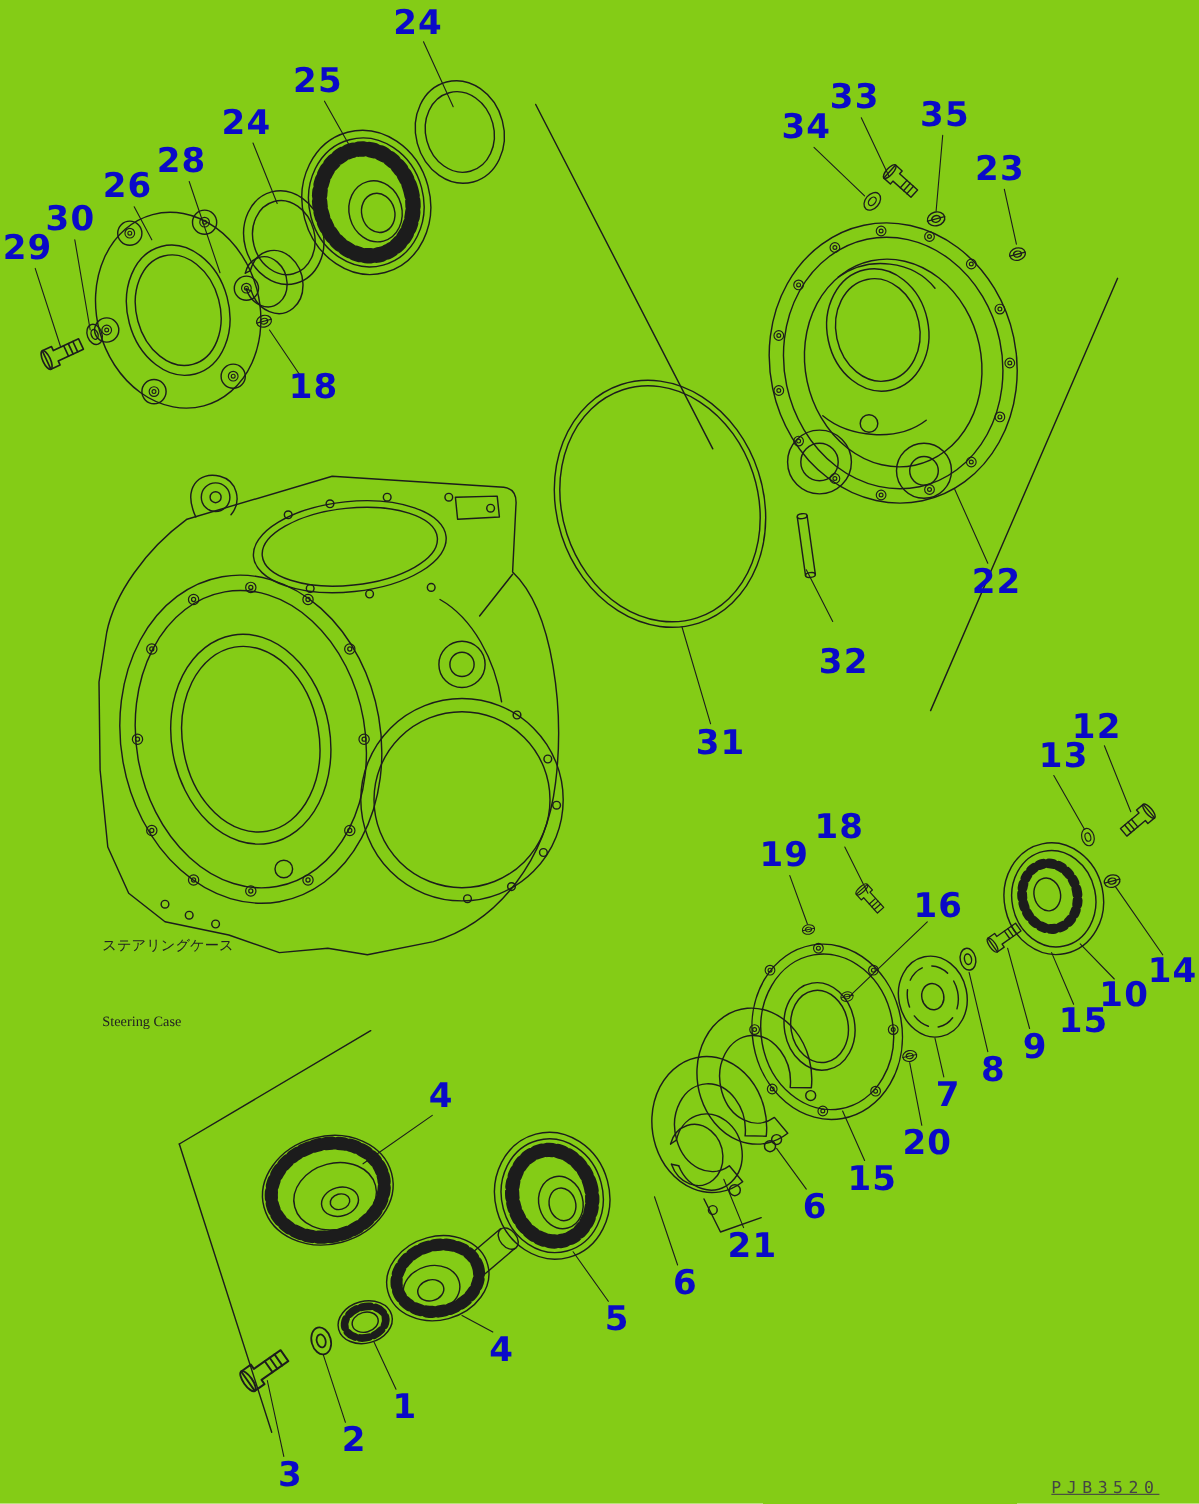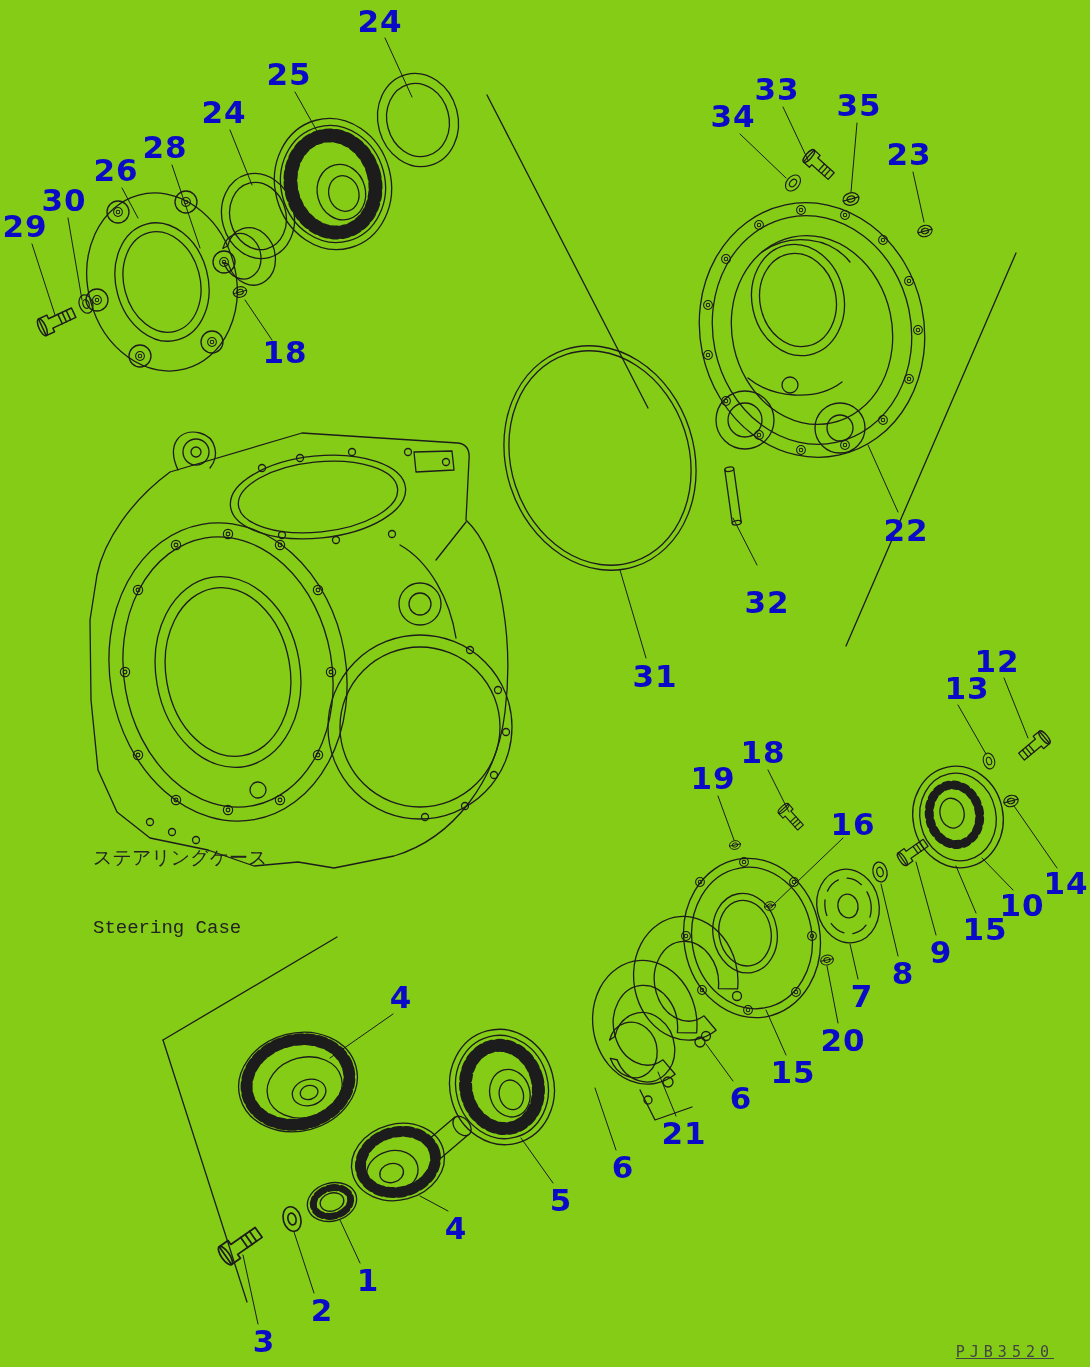--- a/index.html
+++ b/index.html
@@ -1,22 +1,22 @@
 <!DOCTYPE html>
 <html><head>
 <meta charset="utf-8">
 <style>
   html,body{margin:0;padding:0;background:#ffffff;}
   .stage{position:relative;width:1090px;height:1367px;background:#84cc16;overflow:hidden;
          font-family:"DejaVu Sans",sans-serif;}
   .stage svg{position:absolute;left:0;top:0;}
   .callout{position:absolute;transform:translate(-50%,-50%);font-weight:bold;
            font-size:31px;line-height:1;letter-spacing:1px;user-select:none;}
-  .case-label{position:absolute;left:93px;top:802px;font-family:Liberation Mono, monospace;
-              font-size:19px;color:#222;line-height:23px;white-space:pre;}
+  .case-label{position:absolute;left:93px;top:802px;font-family:Liberation Serif, serif;
+              font-size:13px;color:#222;line-height:23px;white-space:pre;}
   .code{position:absolute;right:36px;bottom:6px;font-family:"DejaVu Sans Mono",monospace;
         font-size:15px;letter-spacing:5px;color:#444;text-decoration:underline;}
 </style>
 </head>
 <body>
 
 <div class="stage">
 
 <svg viewBox="0 0 1090 1367" width="1090" height="1367">
   <defs>

